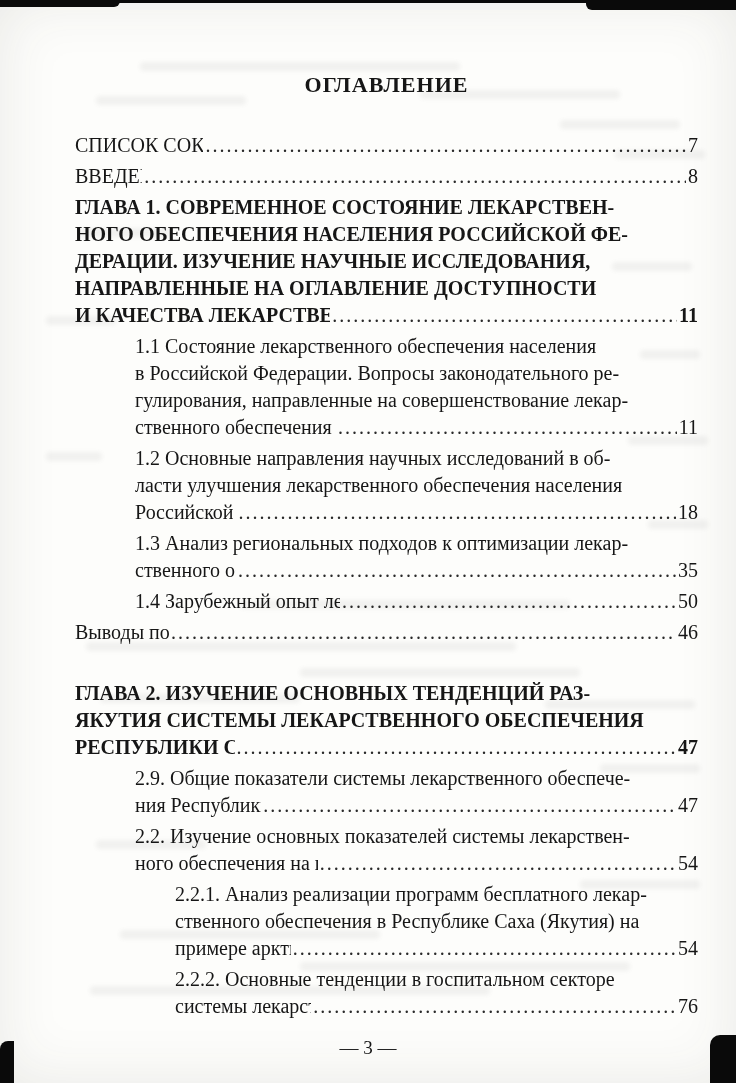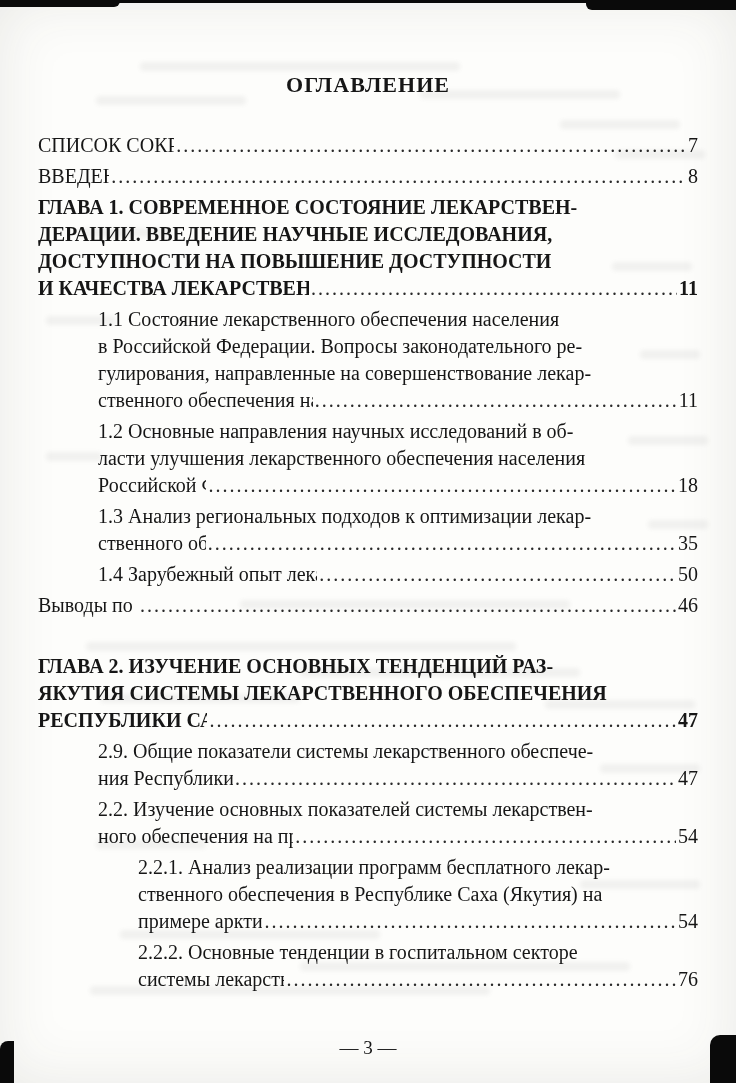--- a/index.html
+++ b/index.html
@@ -7,21 +7,21 @@
     position: relative;
     width: 736px;
     height: 1083px;
     margin: 0 auto;
     background: #fdfdfb;
     overflow: hidden;
     font-family: "Liberation Serif", "DejaVu Serif", serif;
     color: #161616;
     box-shadow: inset 0 0 60px rgba(60,55,45,0.10);
   }
-  .content { position: relative; padding: 0 38px; z-index: 2; }
+  .content { position: relative; padding: 0 38px; z-index: 2; margin-left: 37px; }
   h1.doc-title {
     margin: 72px 0 34px 0;
     text-align: center;
     font-size: 22px;
     font-weight: bold;
     letter-spacing: 1px;
   }
   .toc { font-size: 20px; line-height: 27px; }
   .entry { margin: 0 0 4px 0; }
   .entry.gap-before { margin-top: 34px; }
@@ -122,22 +122,23 @@
         </div>
         <div class="entry indent-0">
           <div class="line last">
             <span class="txt">ВВЕДЕНИЕ</span>
             <span class="dots"></span>
             <span class="pg">8</span>
           </div>
         </div>
         <div class="entry indent-0 bold">
           <div class="line">ГЛАВА 1. СОВРЕМЕННОЕ СОСТОЯНИЕ ЛЕКАРСТВЕН-</div>
-          <div class="line">ДЕРАЦИИ. ВВЕДЕНИЕ НАУЧНЫЕ ИССЛЕДОВАНИЯ,</div>
-          <div class="line">ДОСТУПНОСТИ НА ПОВЫШЕНИЕ ДОСТУПНОСТИ</div>
+          <div class="line">НОГО ОБЕСПЕЧЕНИЯ НАСЕЛЕНИЯ РОССИЙСКОЙ ФЕ-</div>
+          <div class="line">ДЕРАЦИИ. ИЗУЧЕНИЕ НАУЧНЫЕ ИССЛЕДОВАНИЯ,</div>
+          <div class="line">НАПРАВЛЕННЫЕ НА ОГЛАВЛЕНИЕ ДОСТУПНОСТИ</div>
           <div class="line last">
             <span class="txt">И КАЧЕСТВА ЛЕКАРСТВЕННОГО ОБЕСПЕЧЕНИЯ НАСЕЛЕНИЯ</span>
             <span class="dots"></span>
             <span class="pg">11</span>
           </div>
         </div>
         <div class="entry indent-1">
           <div class="line">1.1 Состояние лекарственного обеспечения населения</div>
           <div class="line">в Российской Федерации. Вопросы законодательного ре-</div>
           <div class="line">гулирования, направленные на совершенствование лекар-</div>

